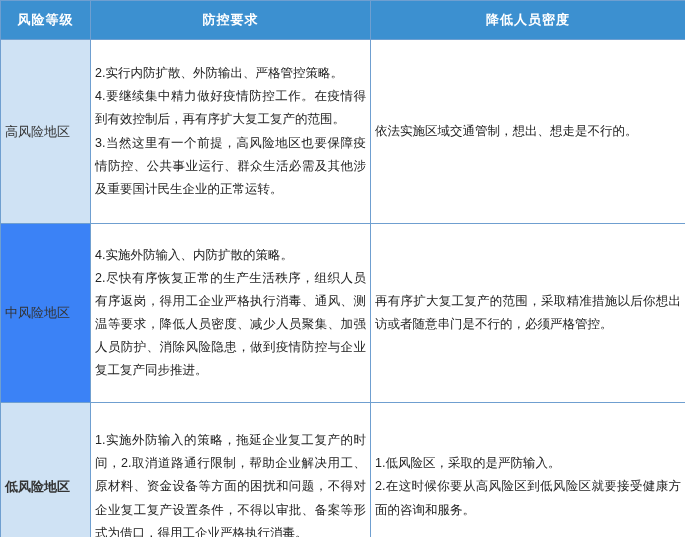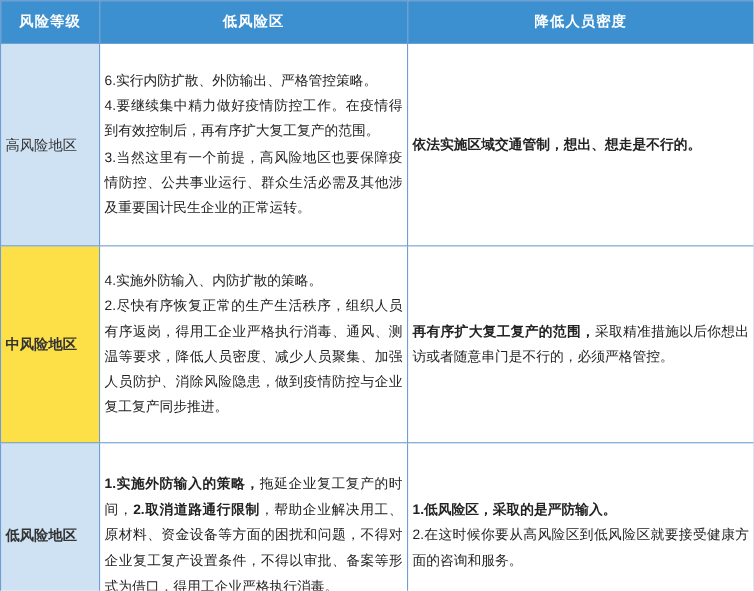--- a/index.html
+++ b/index.html
@@ -37,21 +37,21 @@
   col.c1 { width: 90px; }
   col.c2 { width: 280px; }
   col.c3 { width: 315px; }
 
   td.level-cell {
     font-size: 13px;
     color: #333333;
     background: #d9e8f6;
   }
   td.level-cell.high { background: #cfe2f4; }
-  td.level-cell.mid  { background: #fde047; font-weight: bold; }
+  td.level-cell.mid  { background: #3b82f6; }
   td.level-cell.low  { background: #cfe2f4; font-weight: bold; }
 
   td.body-cell {
     padding: 12px 10px 12px 12px;
     font-size: 12.5px;
     line-height: 1.85;
     color: #222222;
     text-align: justify;
     background: #ffffff;
   }
@@ -64,44 +64,44 @@
     background: #ffffff;
   }
   .row-high .body-cell { height: 175px; vertical-align: middle; }
   .row-mid .body-cell { height: 170px; vertical-align: middle; }
   .row-low .body-cell { height: 160px; vertical-align: middle; }
 
   .row-high .travel-cell,
   .row-mid .travel-cell,
   .row-low .travel-cell { vertical-align: middle; }
 
-  .b { font-weight: bold; }
+  .b { font-weight: normal; }
   p.line { margin: 0; }
 </style>
 </head>
 <body>
 
 <table class="risk-table">
   <colgroup>
     <col class="c1">
       <col class="c2">
       <col class="c3">
   </colgroup>
   <thead>
     <tr>
       <th>风险等级</th>
-      <th>低风险区</th>
+      <th>防控要求</th>
       <th>降低人员密度</th>
     </tr>
   </thead>
   <tbody>
     <tr class="row-high">
       <td class="level-cell high">高风险地区</td>
       <td class="body-cell">
-        <p class="line"><span>6.实行内防扩散、外防输出、严格管控策略。</span></p>
+        <p class="line"><span>2.实行内防扩散、外防输出、严格管控策略。</span></p>
         <p class="line"><span>4.要继续集中精力做好疫情防控工作。在疫情得到有效控制后，再有序扩大复工复产的范围。</span></p>
         <p class="line"><span>3.当然这里有一个前提，高风险地区也要保障疫情防控、公共事业运行、群众生活必需及其他涉及重要国计民生企业的正常运转。</span></p>
       </td>
       <td class="travel-cell">
         <span class="b">依法实施区域交通管制，想出、想走是不行的。</span>
       </td>
     </tr>
     <tr class="row-mid">
       <td class="level-cell mid">中风险地区</td>
       <td class="body-cell">

